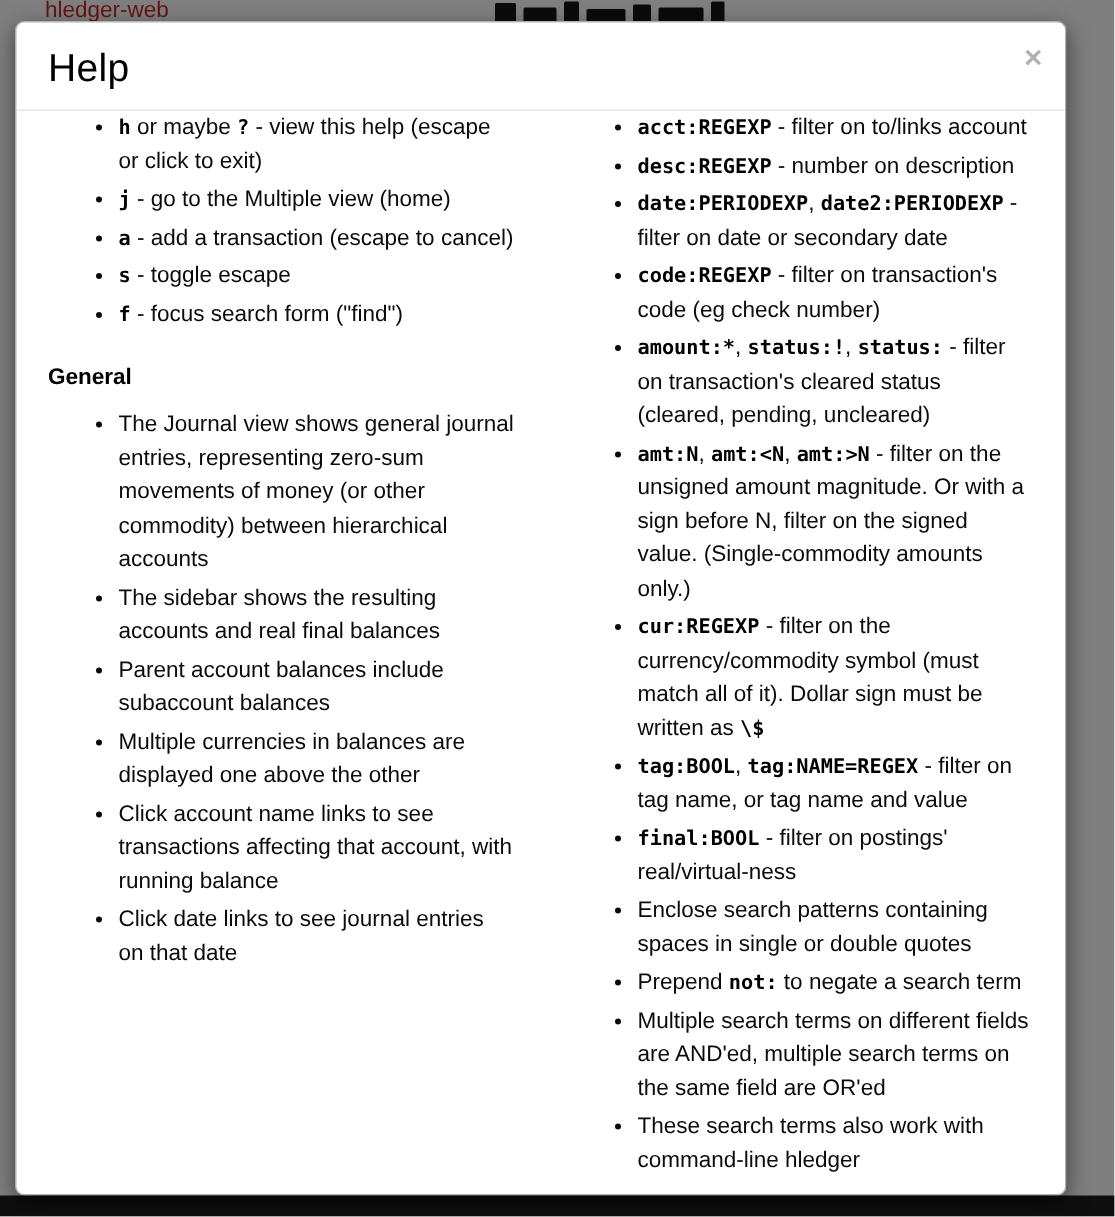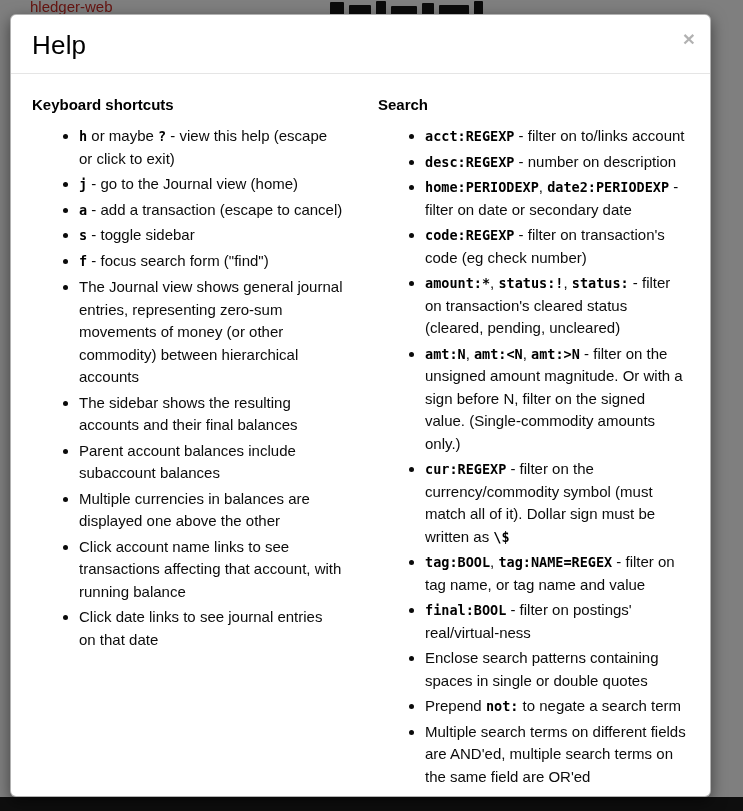--- a/index.html
+++ b/index.html
@@ -97,43 +97,42 @@
 
 <div class="backdrop"></div>
 
 <div class="modal">
   <div class="modal-header">
     <div class="modal-title">Help</div>
     <button class="close-btn">×</button>
   </div>
   <div class="modal-body">
     <div class="col">
-        <div class="section-heading">Keyboard shortcuts</div>
         <ul class="help-list">
           <li><code>h</code><span> or maybe </span><code>?</code><span> - view this help (escape or click to exit)</span></li>
-          <li><code>j</code><span> - go to the Journal view (home)</span></li>
+          <li><code>j</code><span> - go to the Multiple view (home)</span></li>
           <li><code>a</code><span> - add a transaction (escape to cancel)</span></li>
-          <li><code>s</code><span> - toggle sidebar</span></li>
+          <li><code>s</code><span> - toggle escape</span></li>
           <li><code>f</code><span> - focus search form ("find")</span></li>
         </ul>
+        <div class="section-heading">General</div>
         <ul class="help-list">
           <li><span>The Journal view shows general journal entries, representing zero-sum movements of money (or other commodity) between hierarchical accounts</span></li>
-          <li><span>The sidebar shows the resulting accounts and their final balances</span></li>
+          <li><span>The sidebar shows the resulting accounts and real final balances</span></li>
           <li><span>Parent account balances include subaccount balances</span></li>
           <li><span>Multiple currencies in balances are displayed one above the other</span></li>
           <li><span>Click account name links to see transactions affecting that account, with running balance</span></li>
           <li><span>Click date links to see journal entries on that date</span></li>
         </ul>
       </div>
     <div class="col">
-        <div class="section-heading">Search</div>
         <ul class="help-list">
           <li><code>acct:REGEXP</code><span> - filter on to/links account</span></li>
           <li><code>desc:REGEXP</code><span> - number on description</span></li>
-          <li><code>home:PERIODEXP</code><span>, </span><code>date2:PERIODEXP</code><span> - filter on date or secondary date</span></li>
+          <li><code>date:PERIODEXP</code><span>, </span><code>date2:PERIODEXP</code><span> - filter on date or secondary date</span></li>
           <li><code>code:REGEXP</code><span> - filter on transaction's code (eg check number)</span></li>
           <li><code>amount:*</code><span>, </span><code>status:!</code><span>, </span><code>status:</code><span> - filter on transaction's cleared status (cleared, pending, uncleared)</span></li>
           <li><code>amt:N</code><span>, </span><code>amt:&lt;N</code><span>, </span><code>amt:&gt;N</code><span> - filter on the unsigned amount magnitude. Or with a sign before N, filter on the signed value. (Single-commodity amounts only.)</span></li>
           <li><code>cur:REGEXP</code><span> - filter on the currency/commodity symbol (must match all of it). Dollar sign must be written as </span><code>\$</code></li>
           <li><code>tag:BOOL</code><span>, </span><code>tag:NAME=REGEX</code><span> - filter on tag name, or tag name and value</span></li>
           <li><code>final:BOOL</code><span> - filter on postings' real/virtual-ness</span></li>
           <li><span>Enclose search patterns containing spaces in single or double quotes</span></li>
           <li><span>Prepend </span><code>not:</code><span> to negate a search term</span></li>
           <li><span>Multiple search terms on different fields are AND'ed, multiple search terms on the same field are OR'ed</span></li>
           <li><span>These search terms also work with command-line hledger</span></li>

